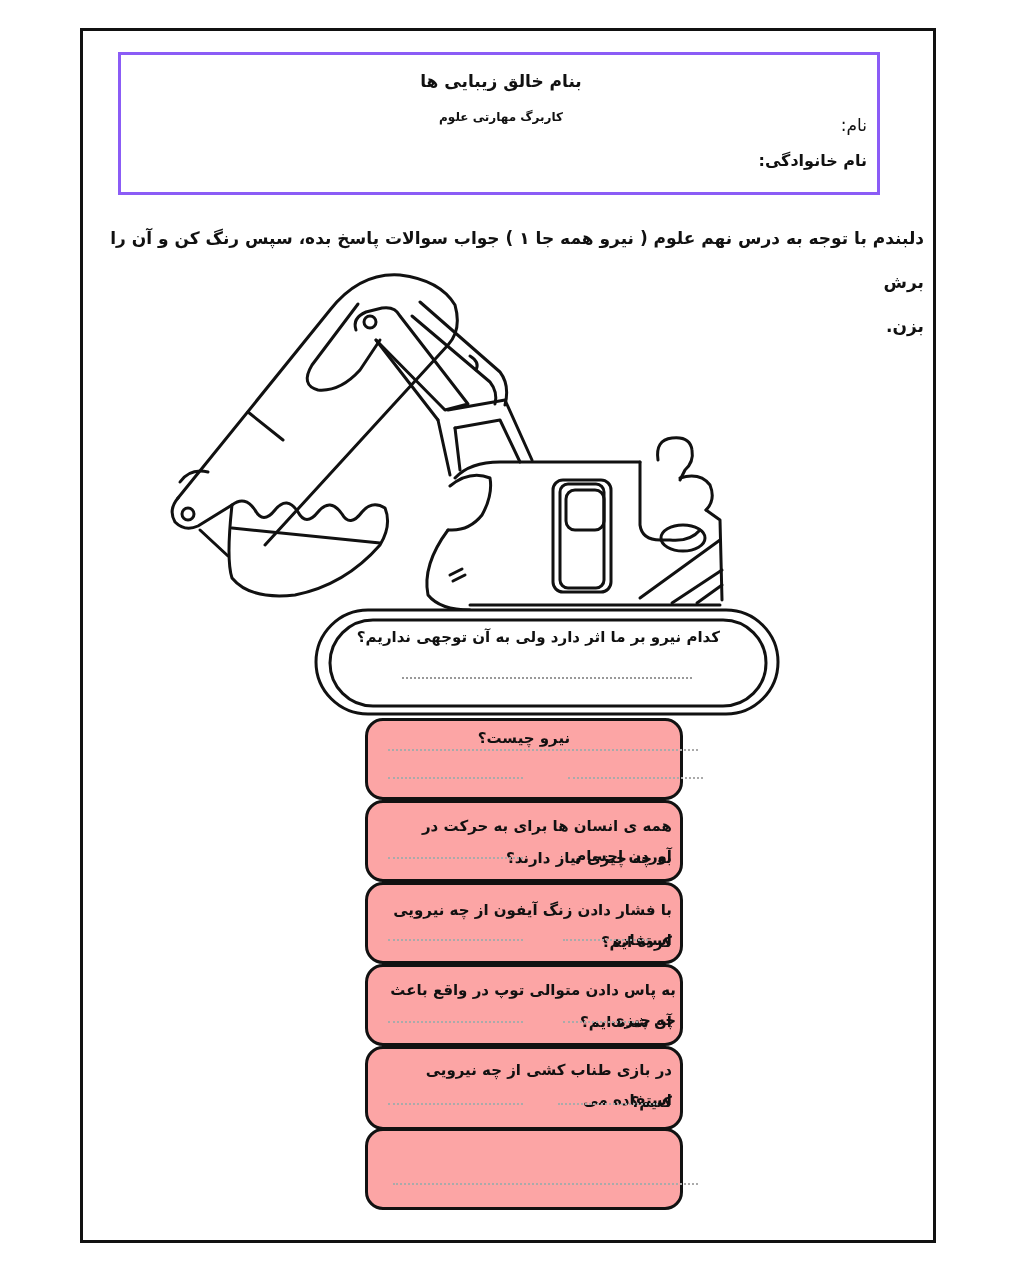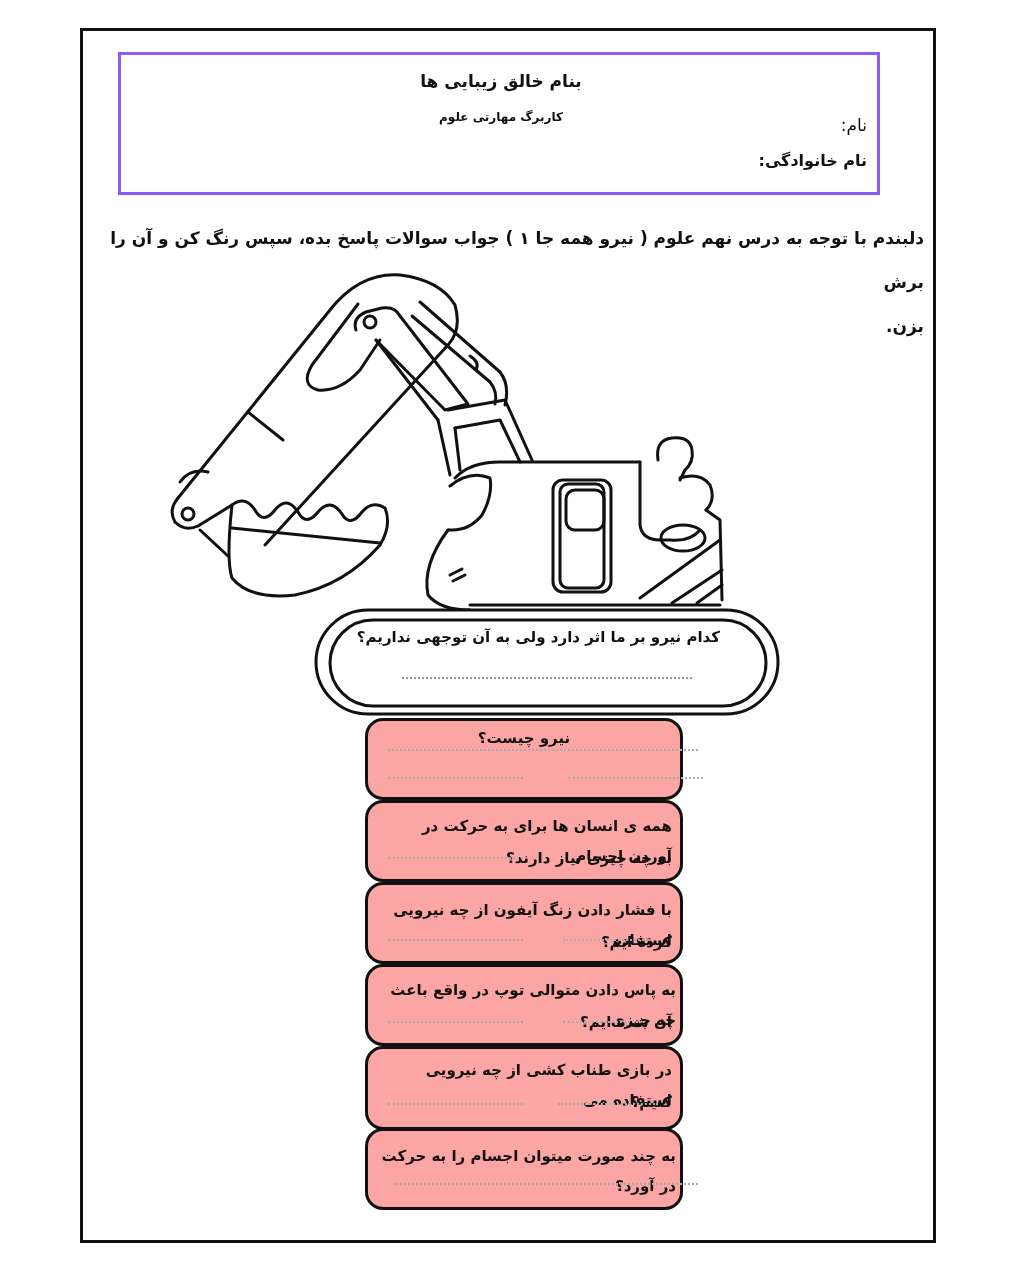--- a/index.html
+++ b/index.html
@@ -161,15 +161,14 @@
 </div>
 
 <div class="qbox" style="top:1046px; height:84px;">
   <div class="qtext rtl" style="top:6px;">در بازی طناب کشی از چه نیرویی استفاده می</div>
   <div class="qtext rtl" style="top:38px;">کنیم؟</div>
   <div class="dots" style="left:20px; width:135px; top:54px;"></div>
   <div class="dots" style="left:190px; width:100px; top:54px;"></div>
 </div>
 
 <div class="qbox" style="top:1128px; height:82px;">
-  <div class="qtext rtl" style="top:10px; right:4px;">به چند صورت میتوان اجسام را به حرکت در آورد؟</div>
   <div class="dots" style="left:25px; width:305px; top:52px;"></div>
 </div>
 
 </body></html>

